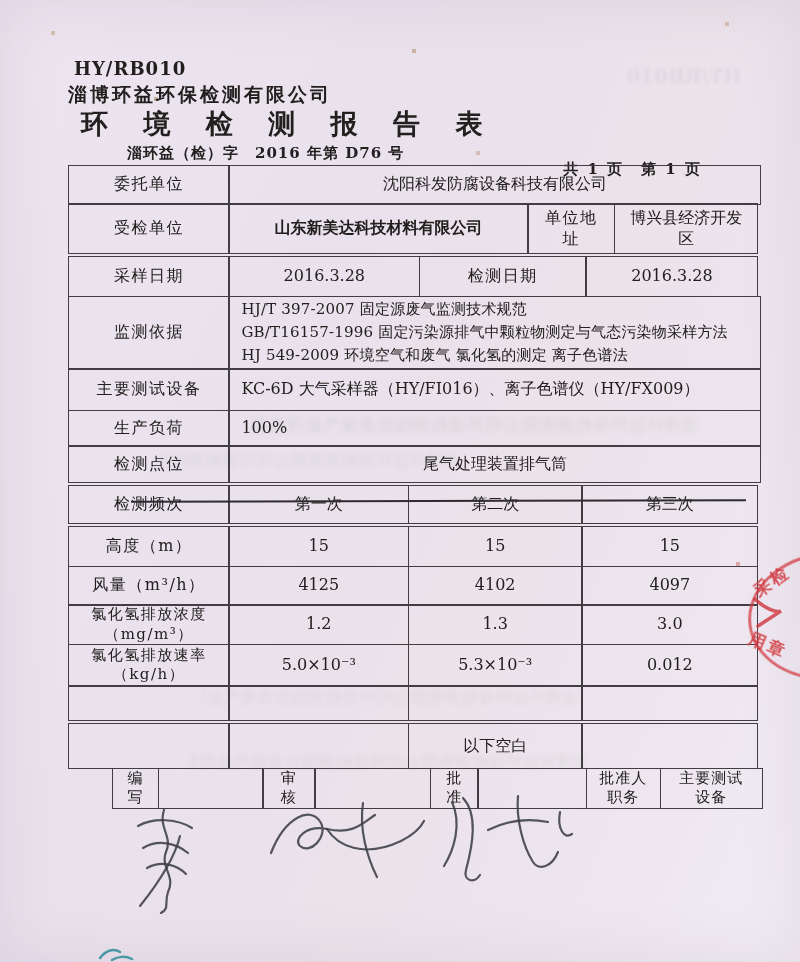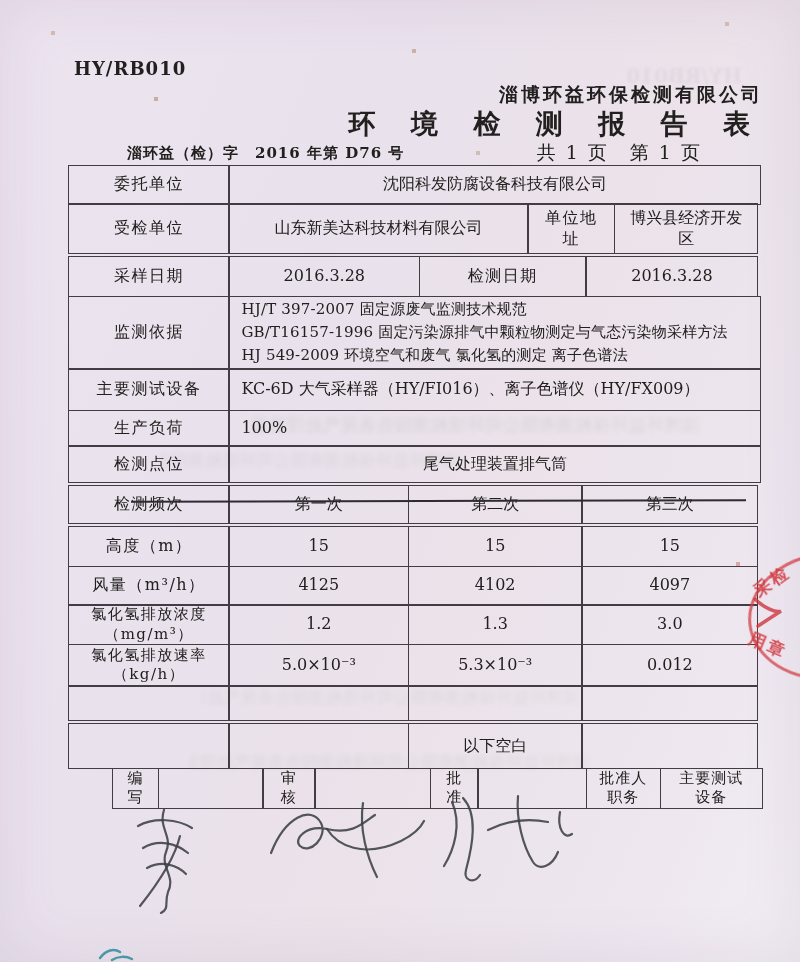--- a/index.html
+++ b/index.html
@@ -11,40 +11,40 @@
     box-shadow:inset 0 0 60px rgba(120,100,130,.12);
     color:#22201f;
   }
   .speckles { position:absolute; left:0; top:0; width:2px; height:2px; background:transparent;
     box-shadow:155px 98px 0 1px rgba(150,110,60,.45), 413px 50px 0 1px rgba(150,110,60,.4),
     52px 32px 0 1px rgba(160,120,70,.35), 726px 23px 0 1px rgba(170,120,80,.35),
     737px 563px 0 1px rgba(190,90,80,.45), 477px 152px 0 1px rgba(150,110,60,.3); }
 
   
   .form-code { position:absolute; left:74px; top:58px; font-size:18px; font-weight:bold; letter-spacing:1px; }
-  .hdr-center { position:absolute; left:68px; width:695px; text-align:right; }
+  .hdr-center { position:absolute; left:68px; width:695px; text-align:left; }
   .company { top:82px; font-size:19px; font-weight:600; letter-spacing:3px; }
   .title { top:106px; font-size:27px; font-weight:bold; letter-spacing:13px; text-indent:13px; }
   .doc-no { position:absolute; left:127px; top:144px; font-size:15px; font-weight:600; letter-spacing:1px; }
-  .page-info { position:absolute; right:98px; top:140px; font-size:19px; font-weight:400; letter-spacing:2px; }
+  .page-info { position:absolute; right:98px; top:160px; font-size:15px; font-weight:700; letter-spacing:2px; }
 
   
   .tbl { position:absolute; left:68px; top:166px; width:695px; }
   .row { display:flex; margin-top:-1.5px; }
   .row.gap { margin-top:2px; }
   .c { border:1.5px solid #423d43; display:flex; flex-direction:column; justify-content:center;
        align-items:center; text-align:center; font-size:16px; line-height:1.3; padding:2px 12px;
        position:relative; }
   .c + .c { margin-left:-1.5px; }
   .c.lab { letter-spacing:1.5px; }
   .c.left { align-items:flex-start; text-align:right; padding-left:12px; }
   .c .sub { font-size:15px; }
   .basis-line { font-size:15px; line-height:1.55; letter-spacing:.2px; }
   .w-label { width:23.3%; } .w-rest { width:76.7%; }
-  .w-val2 { width:43.2%; } .w-addr-l { width:12.7%; } .w-addr { width:20.8%; }
+  .w-val2 { width:43.2%;font-weight:bold; } .w-addr-l { width:12.7%; } .w-addr { width:20.8%; }
   .w-d1 { width:27.6%; } .w-d2 { width:24.2%; } .w-d3 { width:24.9%; }
   .w-c1 { width:26.0%; } .w-c2 { width:25.2%; } .w-c3 { width:25.5%; }
   .s1 { width:7%;margin-left:44px; } .s2 { width:16.1%; } .s3 { width:8%; } .s4 { width:17.8%; }
   .s5 { width:7.3%; } .s6 { width:16.7%; } .s7 { width:11.4%; } .s8 { width:15.7%; }
   .sign-lab { font-size:15px; letter-spacing:1px; }
   .pen-line { position:absolute; left:9%; right:2.5%; top:52%; height:2px; background:#2e2c30;
               transform:rotate(-.15deg); }
 
   
   .sig { position:absolute; pointer-events:none; }

